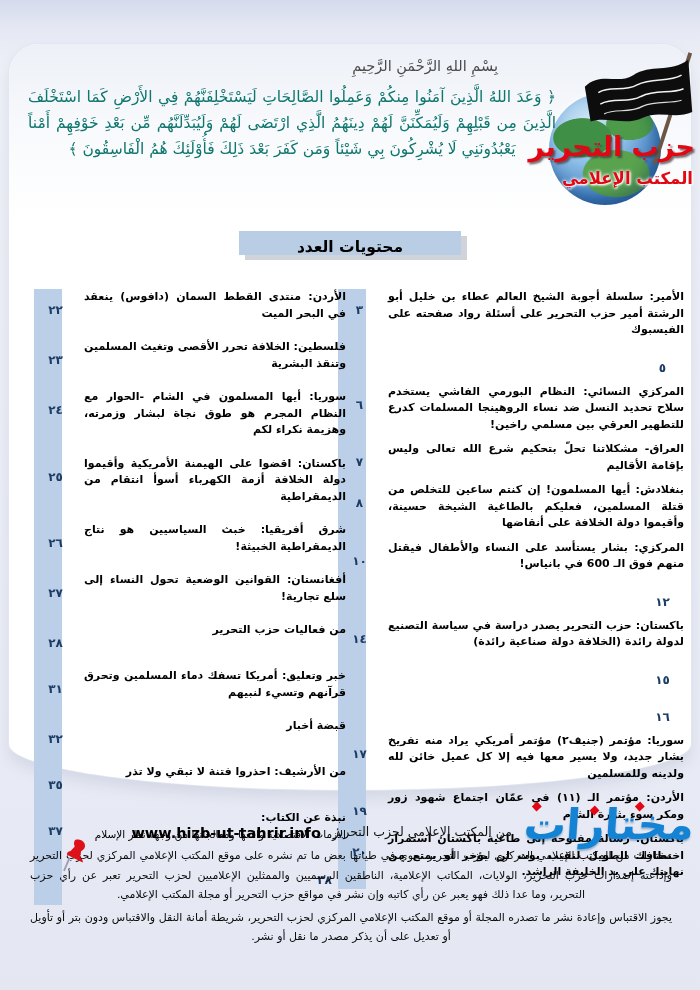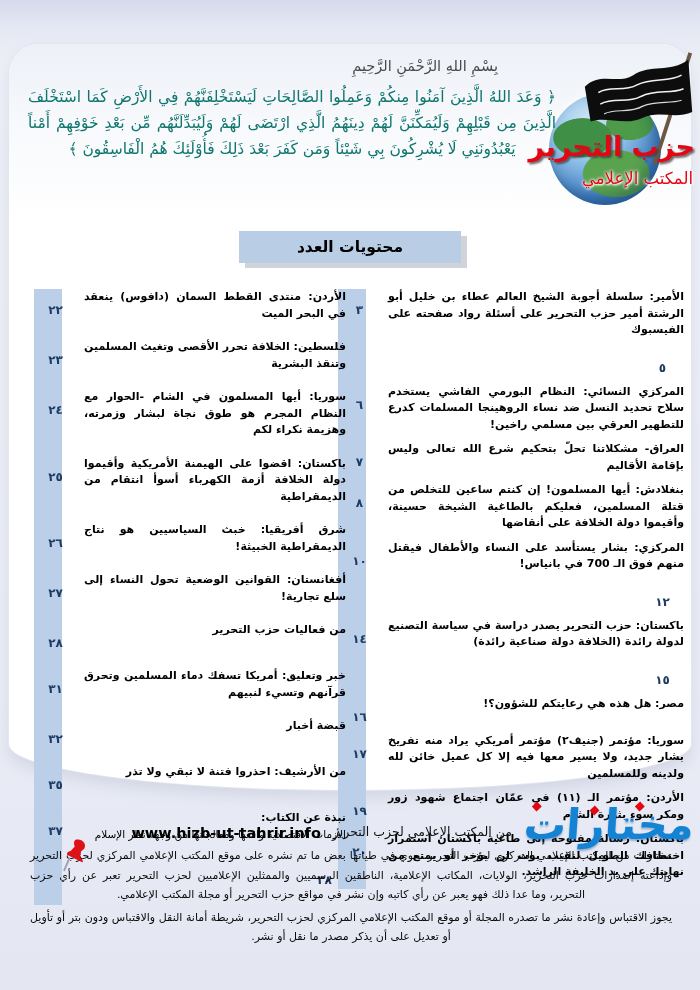--- a/index.html
+++ b/index.html
@@ -43,27 +43,27 @@
   }
   .flag{position:absolute;left:580px;top:50px;width:118px;height:120px;z-index:4;}
   .org-name{
     position:absolute;right:5px;top:131px;z-index:5;
     font-size:27px;font-weight:bold;color:var(--brand_red,#e30613);
     text-shadow:2px 2px 2px rgba(70,60,60,.75);
     white-space:nowrap;
   }
   .office-name{
     position:absolute;right:7px;top:169px;z-index:5;
-    font-size:16.5px;font-weight:normal;color:var(--brand_red,#e30613);
+    font-size:16.5px;font-weight:bold;color:var(--brand_red,#e30613);
     text-shadow:0 0 3px #fff,0 0 4px #fff,1px 1px 2px #fff;
     white-space:nowrap;
   }
   
   .contents-title{
-    position:absolute;left:239px;top:231px;width:222px;height:32px;z-index:3;
+    position:absolute;left:239px;top:231px;width:222px;height:24px;z-index:3;
     background:var(--title_box,#b9cde4);
     box-shadow:6px 5px 0 #d0d3da;
     text-align:center;line-height:32px;font-weight:bold;font-size:15.5px;color:#000;
   }
   
   .toc-col{position:absolute;top:289px;min-height:477px;z-index:3;}
   .toc-col.right{left:338px;width:346px;}
   .toc-col.left{left:34px;width:312px;}
   .toc-col::before{
     content:'';position:absolute;left:0;top:0;bottom:0;width:28px;
@@ -145,39 +145,38 @@
       <div class="entry"><span>العراق- مشكلاتنا تحلّ بتحكيم شرع الله تعالى وليس بإقامة الأقاليم</span></div>
       <div class="num">٧</div>
     </div>
 
     <div class="toc-row">
       <div class="entry"><span>بنغلادش: أيها المسلمون! إن كنتم ساعين للتخلص من قتلة المسلمين، فعليكم بالطاغية الشيخة حسينة، وأقيموا دولة الخلافة على أنقاضها</span></div>
       <div class="num">٨</div>
     </div>
 
     <div class="toc-row">
-      <div class="entry"><span>المركزي: بشار يستأسد على النساء والأطفال فيقتل منهم فوق الـ 700 في بانياس!</span></div>
+      <div class="entry"><span>المركزي: بشار يستأسد على النساء والأطفال فيقتل منهم فوق الـ 600 في بانياس!</span></div>
       <div class="num">١٠</div>
     </div>
 
     <div class="toc-row">
       <div class="num">١٢</div>
     </div>
 
     <div class="toc-row">
       <div class="entry"><span>باكستان: حزب التحرير يصدر دراسة في سياسة التصنيع لدولة رائدة (الخلافة دولة صناعية رائدة)</span></div>
       <div class="num">١٤</div>
     </div>
 
     <div class="toc-row">
       <div class="num">١٥</div>
     </div>
 
     <div class="toc-row">
-      <div class="entry"><span>مصر: هل هذه هي رعايتكم للشؤون؟!</span></div>
       <div class="num">١٦</div>
     </div>
 
     <div class="toc-row">
       <div class="entry"><span>سوريا: مؤتمر (جنيف٢) مؤتمر أمريكي يراد منه تفريخ بشار جديد، ولا يسير معها فيه إلا كل عميل خائن لله ولدينه وللمسلمين</span></div>
       <div class="num">١٧</div>
     </div>
 
     <div class="toc-row">
       <div class="entry"><span>الأردن: مؤتمر الـ (١١) في عمّان اجتماع شهود زور ومكر سوء بثورة الشام</span></div>

